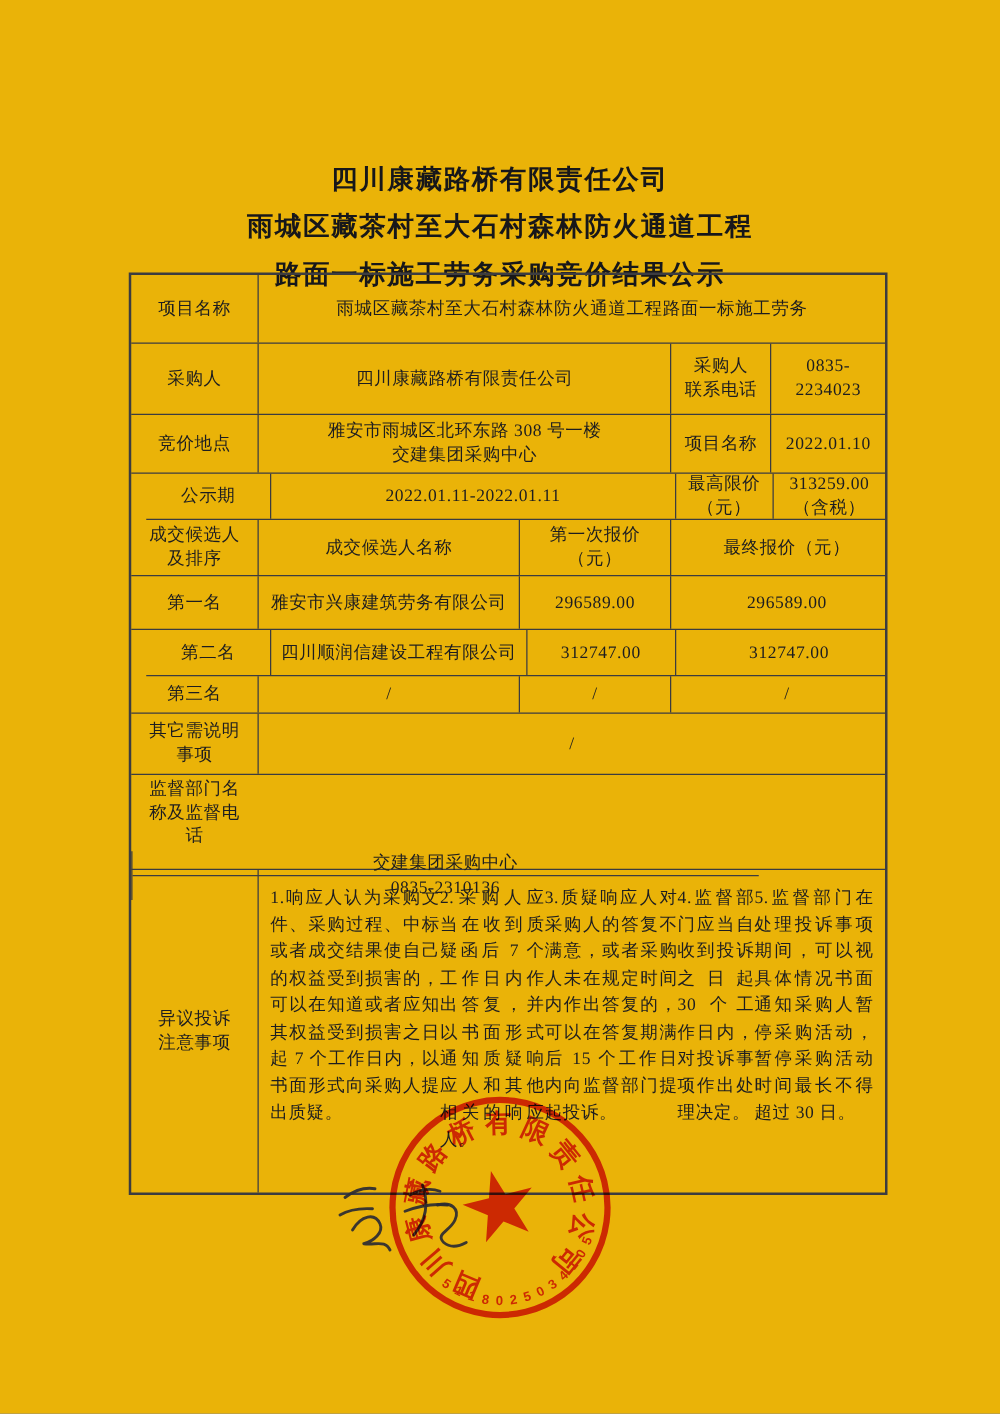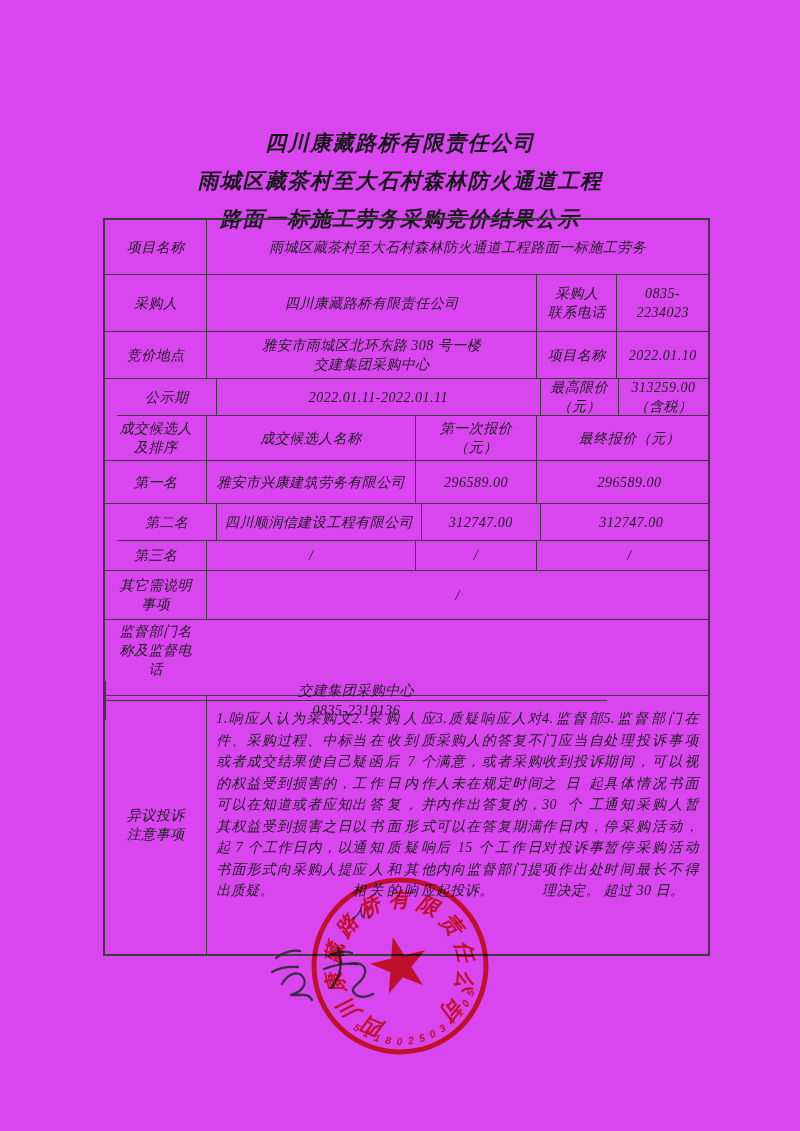--- a/index.html
+++ b/index.html
@@ -1,19 +1,19 @@
 <!DOCTYPE html>
 <html style="--seal-color: #dd2b1c;"><head>
 <meta charset="utf-8">
 <style>
   html,body { margin:0; padding:0; background:#888; }
   .page {
     position:relative; width:800px; height:1131px; margin:0 auto;
-    background:#d946ef; overflow:hidden;
-    font-family:"Liberation Serif", serif; color:#1d1d20;font-style:italic;
+    background:#eab308; overflow:hidden;
+    font-family:"Liberation Serif", serif; color:#1d1d20;
   }
   
   .title-block {
     position:absolute; top:124px; left:0; width:800px;
     text-align:center; font-weight:bold; font-size:21px;
     line-height:38px; letter-spacing:1.5px; color:#17171a;
   }
   
   .doc-table {
     position:absolute; left:103px; top:218px; width:607px;

